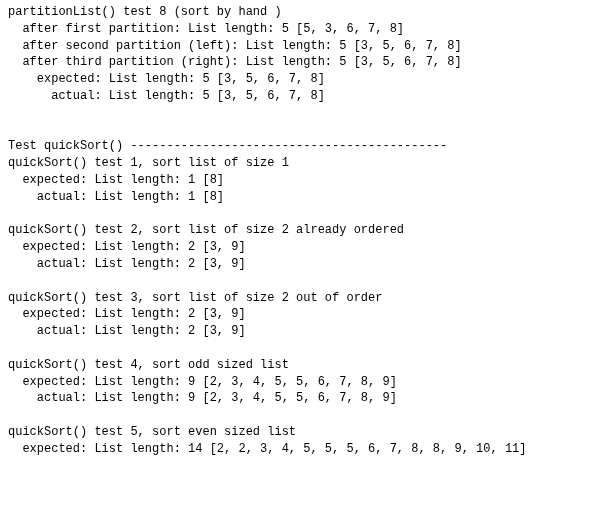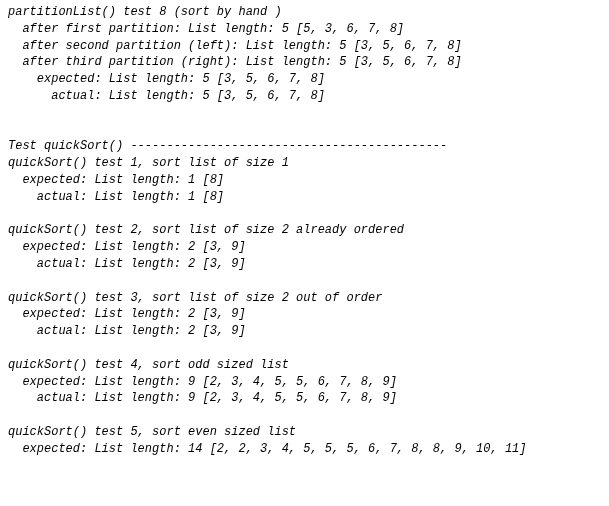--- a/index.html
+++ b/index.html
@@ -13,21 +13,20 @@
       font-size: 12px;
       color: #000000;
       width: 609px;
       min-height: 506px;
       padding: 4px 8px;
       overflow: auto;
     }
     .console-output {
       white-space: pre;
       line-height: 1.4;
-      font-style: italic;
     }
   </style>
 </head>
 <body>
 
 <div class="console-output" id="console-container">partitionList() test 8 (sort by hand )
   after first partition: List length: 5 [5, 3, 6, 7, 8]
   after second partition (left): List length: 5 [3, 5, 6, 7, 8]
   after third partition (right): List length: 5 [3, 5, 6, 7, 8]
     expected: List length: 5 [3, 5, 6, 7, 8]

